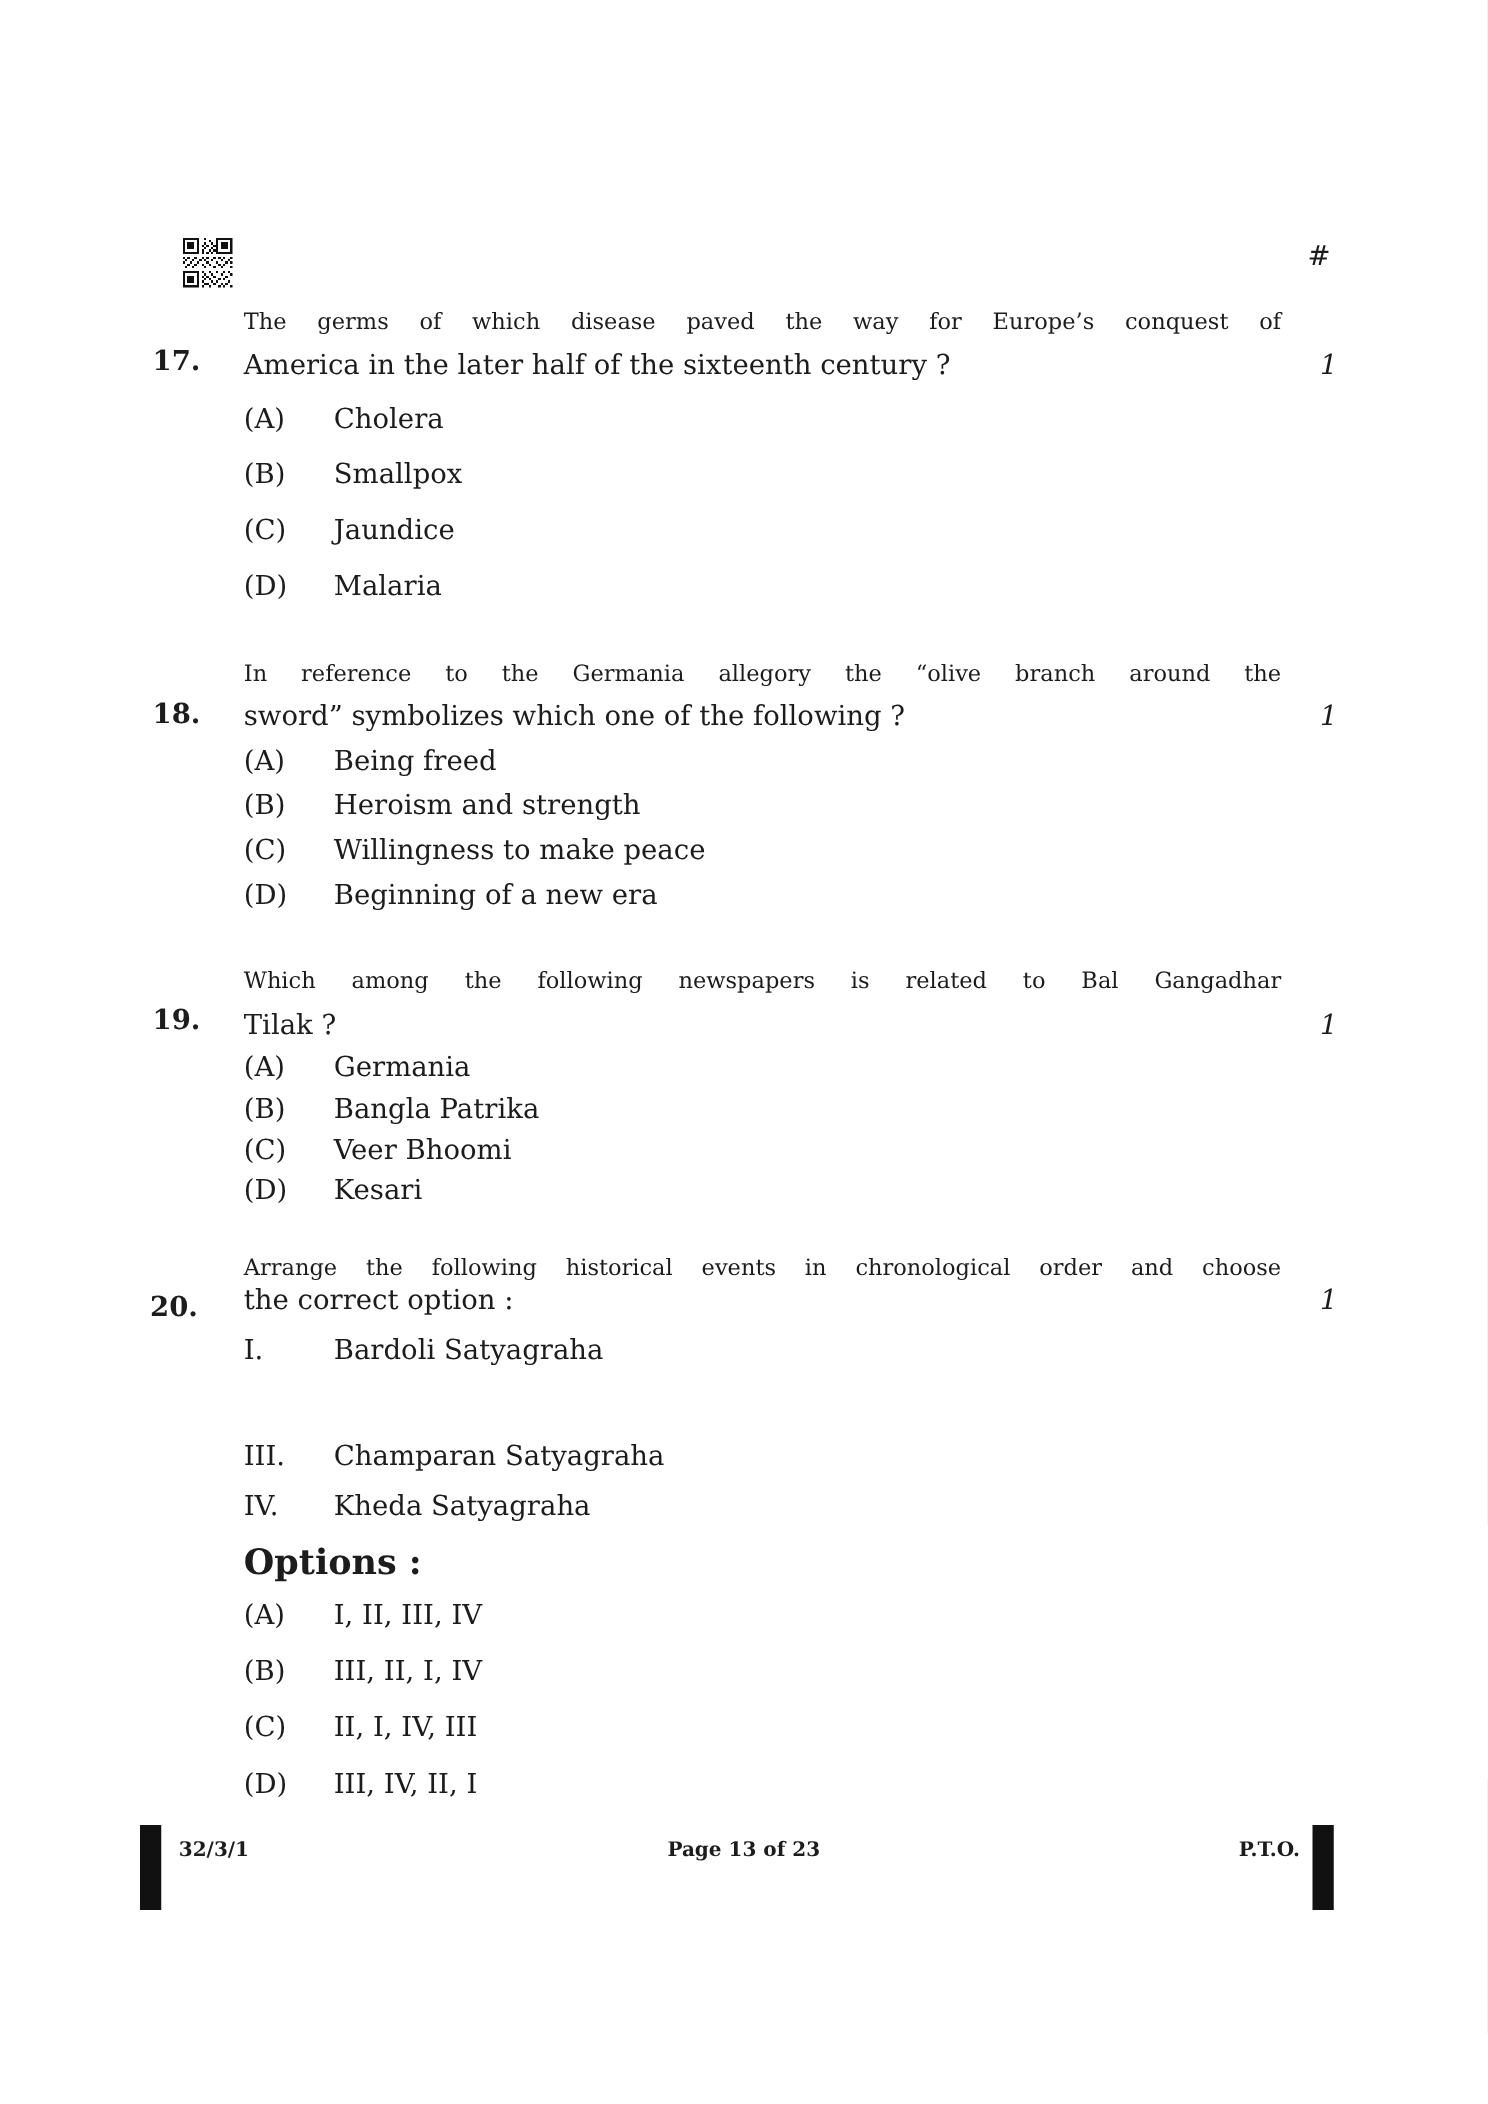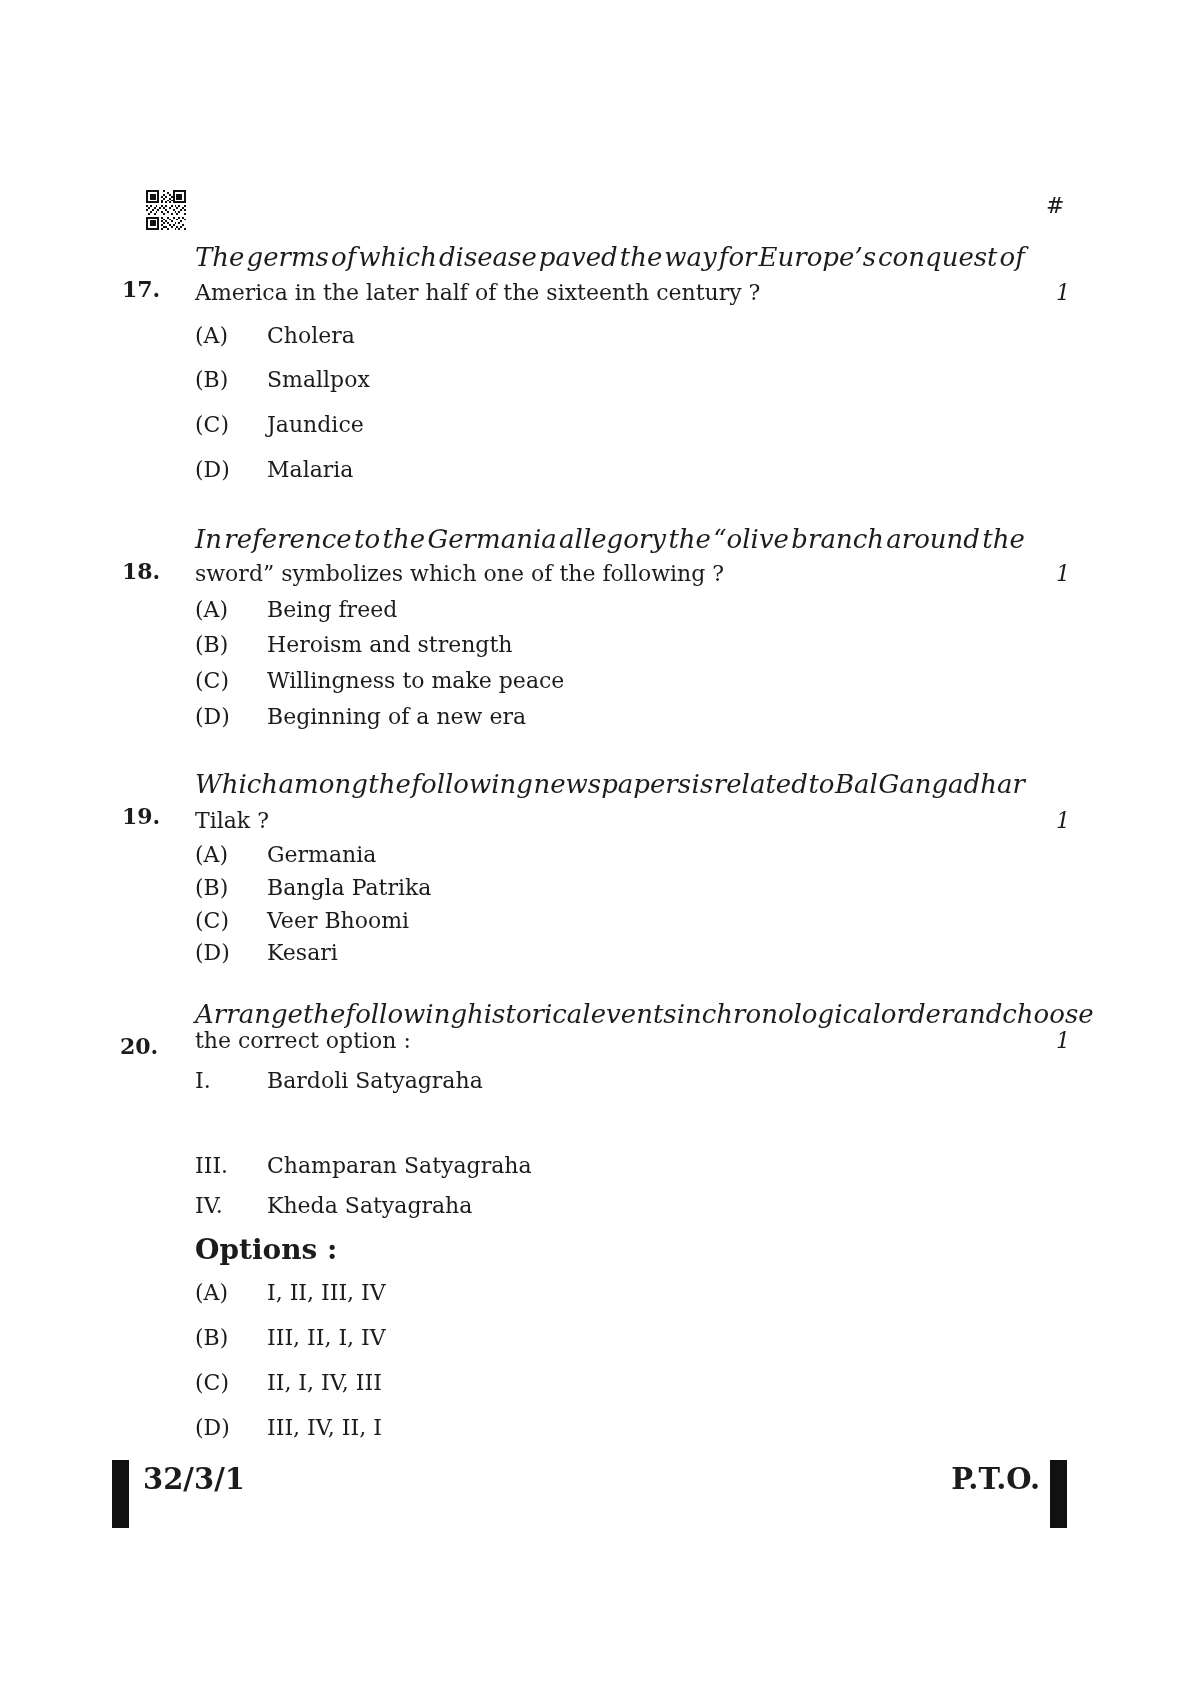--- a/index.html
+++ b/index.html
@@ -10,32 +10,32 @@
     font-family:"DejaVu Serif","Liberation Serif",serif;
     color:#1c1c1c;
     overflow:hidden;
     margin:0 auto;
   }
   .abs{position:absolute;}
   .txt{font-size:22px;line-height:29px;white-space:nowrap;margin-top:32px;}
   .qnum{font-weight:bold;}
   .jline{
     display:flex;justify-content:space-between;
-    width:830px;font-size:26px;line-height:29px;font-style:italic;
+    width:830px;font-size:18px;line-height:29px;
   }
   .line2{font-size:22px;line-height:29px;white-space:nowrap;}
   .mark{
     font-style:italic;font-size:22px;line-height:29px;
     width:34px;text-align:right;
   }
   .hash{font-size:22px;line-height:29px;}
   .optrow{display:flex;font-size:22px;line-height:29px;white-space:nowrap;}
   .optlabel{display:inline-block;width:72px;flex:0 0 72px;}
   .opthdr{font-weight:bold;font-size:28px;line-height:29px;}
-  .footer-text{font-weight:bold;font-size:29px;line-height:29px;white-space:nowrap;}
+  .footer-text{font-weight:bold;font-size:16px;line-height:29px;white-space:nowrap;}
   .vbar{background:#111;width:17px;height:68px;}
   .qr{width:40px;height:40px;}
 </style>
 </head>
 <body>
 
 <div class="page">
 
   <svg class="abs qr" style="left:146px;top:190px;" viewBox="0 0 21 21" shape-rendering="crispEdges">
     <g fill="#111">
@@ -199,16 +199,17 @@
     <span class="optlabel">(C)</span>
     <span>II, I, IV, III</span>
   </div>
   <div class="abs optrow" style="left:195px;top:1413px;">
     <span class="optlabel">(D)</span>
     <span>III, IV, II, I</span>
   </div>
 
   <div class="abs vbar" style="left:112px;top:1460px;"></div>
   <div class="abs footer-text" style="left:143px;top:1465px;">32/3/1</div>
+  <div class="abs footer-text" style="left:0;right:0;top:1465px;text-align:center;">Page 13 of 23</div>
   <div class="abs footer-text" style="right:150px;top:1465px;">P.T.O.</div>
   <div class="abs vbar" style="left:1050px;top:1460px;"></div>
 
 </div>
 
 </body></html>

